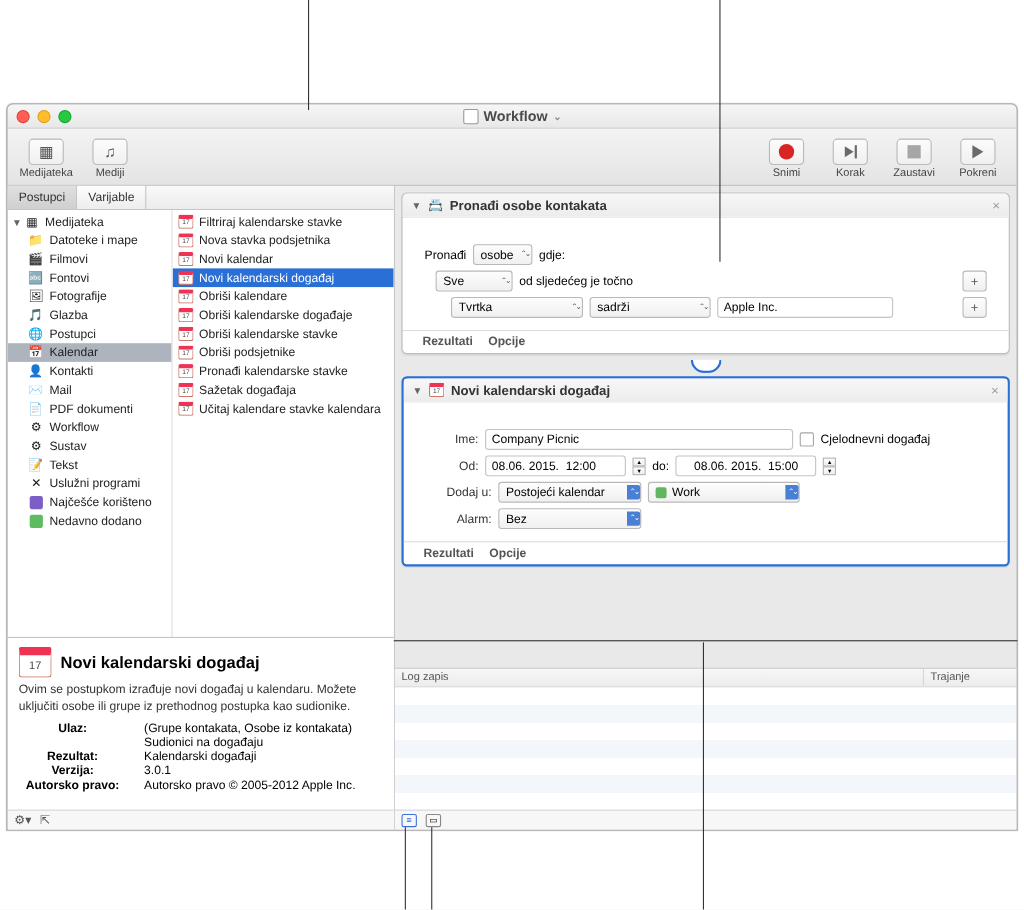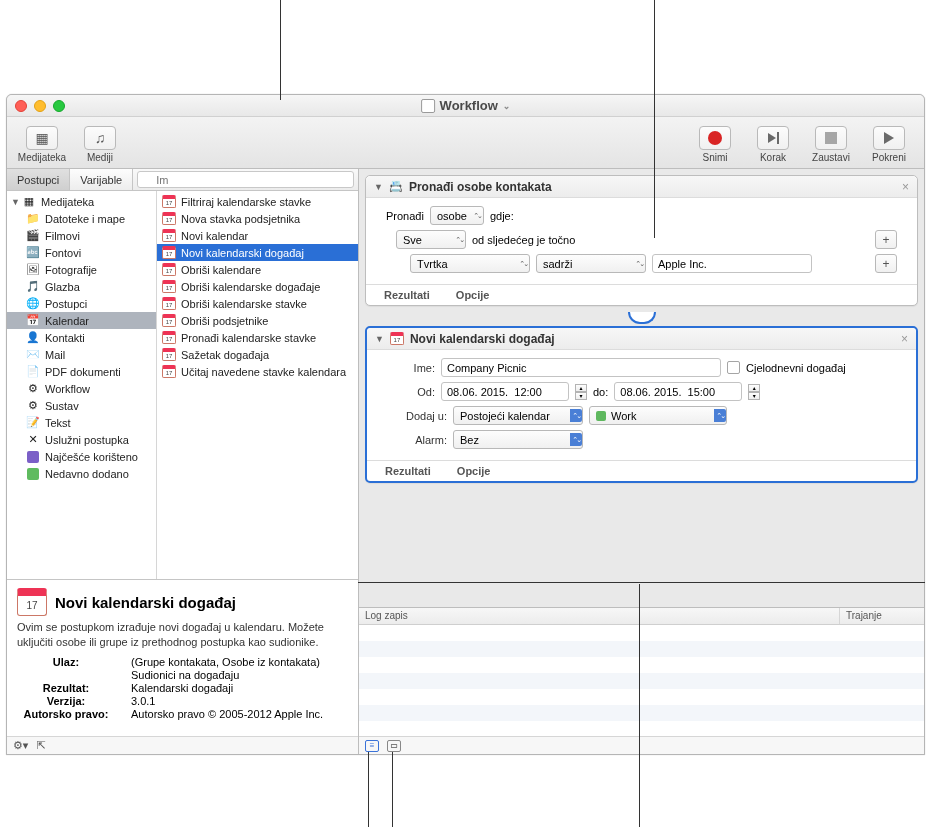--- a/index.html
+++ b/index.html
@@ -76,30 +76,30 @@
 .rightpane { flex: 1; display: flex; flex-direction: column; background: #e9e9e9; }
 .workflow-area { flex: 1; padding: 6px; overflow-y: auto; }
 
 .action-card { background: #fff; border: 1px solid #bdbdbd; border-radius: 5px; margin-bottom: 10px; box-shadow: 0 1px 1px rgba(0,0,0,0.06); position: relative; }
 .action-card.selected { border: 2px solid #2a6fd6; }
 .action-hdr { display: flex; align-items: center; height: 22px; padding: 0 8px; background: linear-gradient(#f7f7f7,#ececec); border-bottom: 1px solid #dcdcdc; border-radius: 5px 5px 0 0; }
 .action-hdr .disc { font-size: 9px; color: #666; margin-right: 5px; }
 .action-hdr .aicon { width: 16px; height: 14px; margin-right: 5px; display:flex; align-items:center; justify-content:center; font-size:11px; }
 .action-hdr .atitle { font-size: 12px; font-weight: 600; color: #333; }
 .action-hdr .close-x { margin-left: auto; font-size: 12px; color: #999; cursor: pointer; }
-.action-body { padding: 8px 20px 6px; font-size: 11px; }
+.action-body { padding: 24px 20px 6px; font-size: 11px; }
 .action-body .frow { display: flex; align-items: center; margin-bottom: 5px; gap: 6px; }
 .action-body .flabel { text-align: right; color: #333; width: 48px; }
 .action-body .flabel.w60 { width: 60px; }
 .select { height: 19px; background: linear-gradient(#fdfdfd,#f0f0f0); border: 1px solid #b8b8b8; border-radius: 3px; padding: 0 16px 0 6px; font-size: 11px; display: inline-flex; align-items: center; position: relative; }
 .select::after { content: "⌃⌄"; position: absolute; right: 2px; font-size: 7px; line-height: 7px; color: #555; letter-spacing: -2px; }
 .select.blue-end::after { background: #4a7fd6; color: #fff; border-radius: 0 2px 2px 0; padding: 3px 2px; right: 0; }
 .txtinput { height: 19px; border: 1px solid #c3c3c3; border-radius: 3px; padding: 0 5px; font-size: 11px; background: #fff; }
 .addbtn { width: 22px; height: 19px; border: 1px solid #b8b8b8; border-radius: 3px; background: linear-gradient(#fdfdfd,#f0f0f0); display: flex; align-items: center; justify-content: center; font-size: 12px; color: #555; }
-.action-ftr { border-top: 1px solid #dcdcdc; padding: 4px 18px; display: flex; gap: 26px; font-size: 11px; font-weight: 600; color: #555; }
+.action-ftr { border-top: 1px solid #dcdcdc; padding: 4px 18px; display: flex; gap: 14px; font-size: 11px; font-weight: 600; color: #555; }
 .connector { text-align: center; height: 12px; margin: -6px 0 4px; }
 .connector .notch { display: inline-block; width: 28px; height: 12px; background: #fff; border: 2px solid #2a6fd6; border-top: none; border-radius: 0 0 12px 12px; }
 .checkbox { width: 13px; height: 13px; border: 1px solid #a5a5a5; border-radius: 2px; background: #fff; }
 .stepper { display: inline-flex; flex-direction: column; width:12px; }
 .stepper .up, .stepper .dn { height: 8px; border:1px solid #b3b3b3; font-size:6px; display:flex; align-items:center; justify-content:center; background:linear-gradient(#fdfdfd,#eee); }
 
 .logarea { height: 147px; border-top: 1px solid #bdbdbd; background: #fff; display: flex; flex-direction: column; }
 .loghdr { display: flex; height: 17px; background: linear-gradient(#f7f7f7,#ececec); border-bottom: 1px solid #cfcfcf; font-size: 10px; color: #555; }
 .loghdr .c1 { flex: 1; padding: 2px 6px; border-right: 1px solid #d6d6d6; }
 .loghdr .c2 { width: 84px; padding: 2px 6px; }
@@ -175,24 +175,20 @@
       </div>
     </div>
   </div>
 
   <div class="body">
 
     <div class="leftpane">
       <div class="tabbar">
         <div class="tab active">Postupci</div>
         <div class="tab">Varijable</div>
-        <div class="searchwrap">
-          <span class="search-icon">🔍</span>
-          <input class="searchinput" placeholder="Im" style="">
-        </div>
       </div>
 
       <div class="libcols">
         <div class="libcol1">
           <div class="librow">
             <span class="disclosure">▼</span>
             <span class="libicon">▦</span>
             <span>Medijateka</span>
           </div>
           <div id="catlist">
@@ -257,21 +253,21 @@
                 <span>Sustav</span>
               </div>
               <div class="librow">
                 <span class="indent"></span>
                 <span class="libicon">📝</span>
                 <span>Tekst</span>
               </div>
               <div class="librow">
                 <span class="indent"></span>
                 <span class="libicon">✕</span>
-                <span>Uslužni postupka</span>
+                <span>Uslužni programi</span>
               </div>
             </div>
           <div class="librow">
               <span class="indent"></span>
               <span class="libicon">
                 <span class="sq-purple"></span>
               </span>
               <span>Najčešće korišteno</span>
             </div>
           <div class="librow">
@@ -340,21 +336,21 @@
             <div class="librow">
               <span class="libicon">
                 <span class="cal-mini">17</span>
               </span>
               <span>Sažetak događaja</span>
             </div>
             <div class="librow">
               <span class="libicon">
                 <span class="cal-mini">17</span>
               </span>
-              <span>Učitaj navedene stavke kalendara</span>
+              <span>Učitaj kalendare stavke kalendara</span>
             </div>
           </div>
       </div>
 
       <div class="infopanel">
         <div class="infohdr">
           <div class="big-cal">17</div>
           <h3>Novi kalendarski događaj</h3>
         </div>
         <div class="infodesc">Ovim se postupkom izrađuje novi događaj u kalendaru. Možete uključiti osobe ili grupe iz prethodnog postupka kao sudionike.</div>
@@ -442,21 +438,21 @@
               <span>Cjelodnevni događaj</span>
             </div>
             <div class="frow">
               <span class="flabel">Od:</span>
               <input class="txtinput" style="width: 128px;" value="08.06. 2015.  12:00">
               <span class="stepper">
                   <span class="up">▴</span>
                   <span class="dn">▾</span>
                 </span>
               <span>do:</span>
-              <input class="txtinput" style="width: 128px;" value="08.06. 2015.  15:00">
+              <input class="txtinput" style="width: 128px; text-align: center;" value="08.06. 2015.  15:00">
               <span class="stepper">
                   <span class="up">▴</span>
                   <span class="dn">▾</span>
                 </span>
             </div>
             <div class="frow">
               <span class="flabel w60">Dodaj u:</span>
               <span class="select blue-end" style="width:130px">Postojeći kalendar</span>
               <span class="select blue-end" style="width:138px">
                   <span style="width:10px;height:10px;background:#5fb85f;border-radius:2px;margin-right:5px;"></span>

